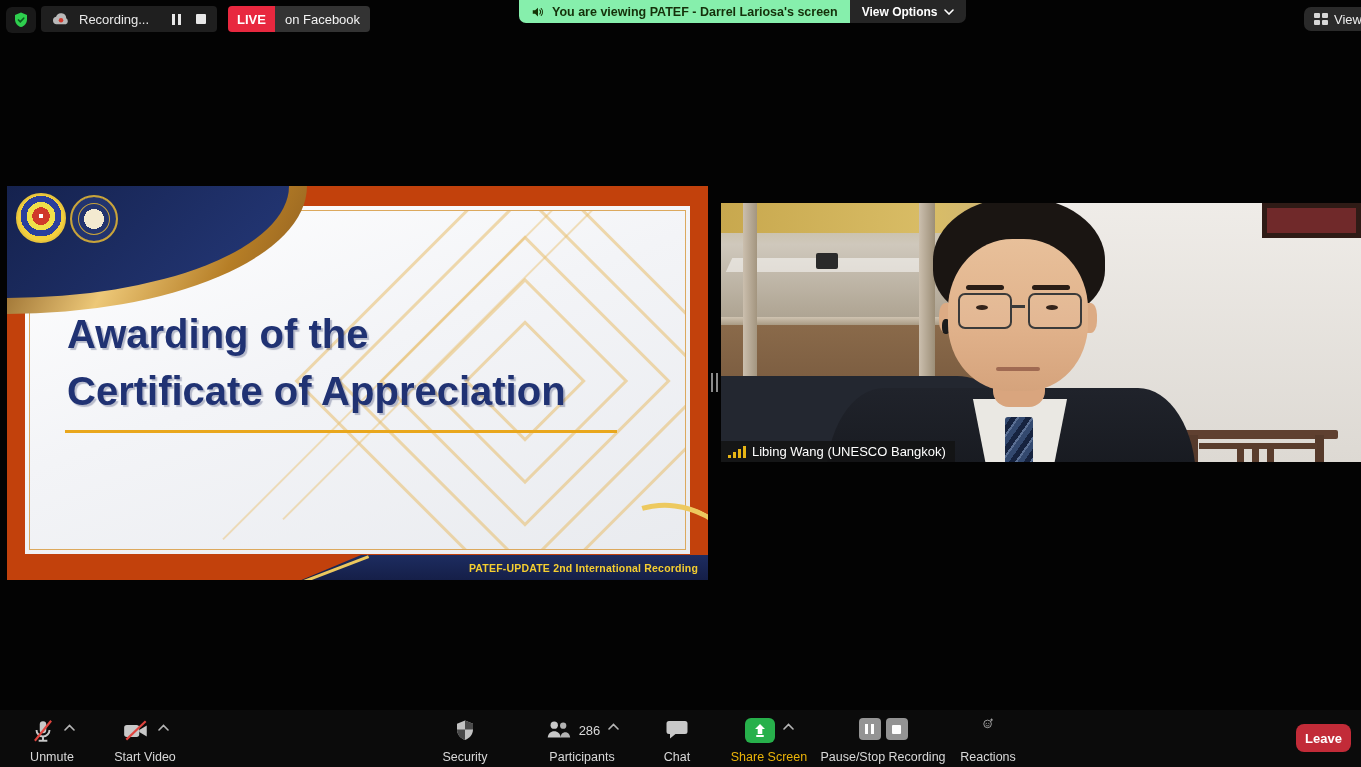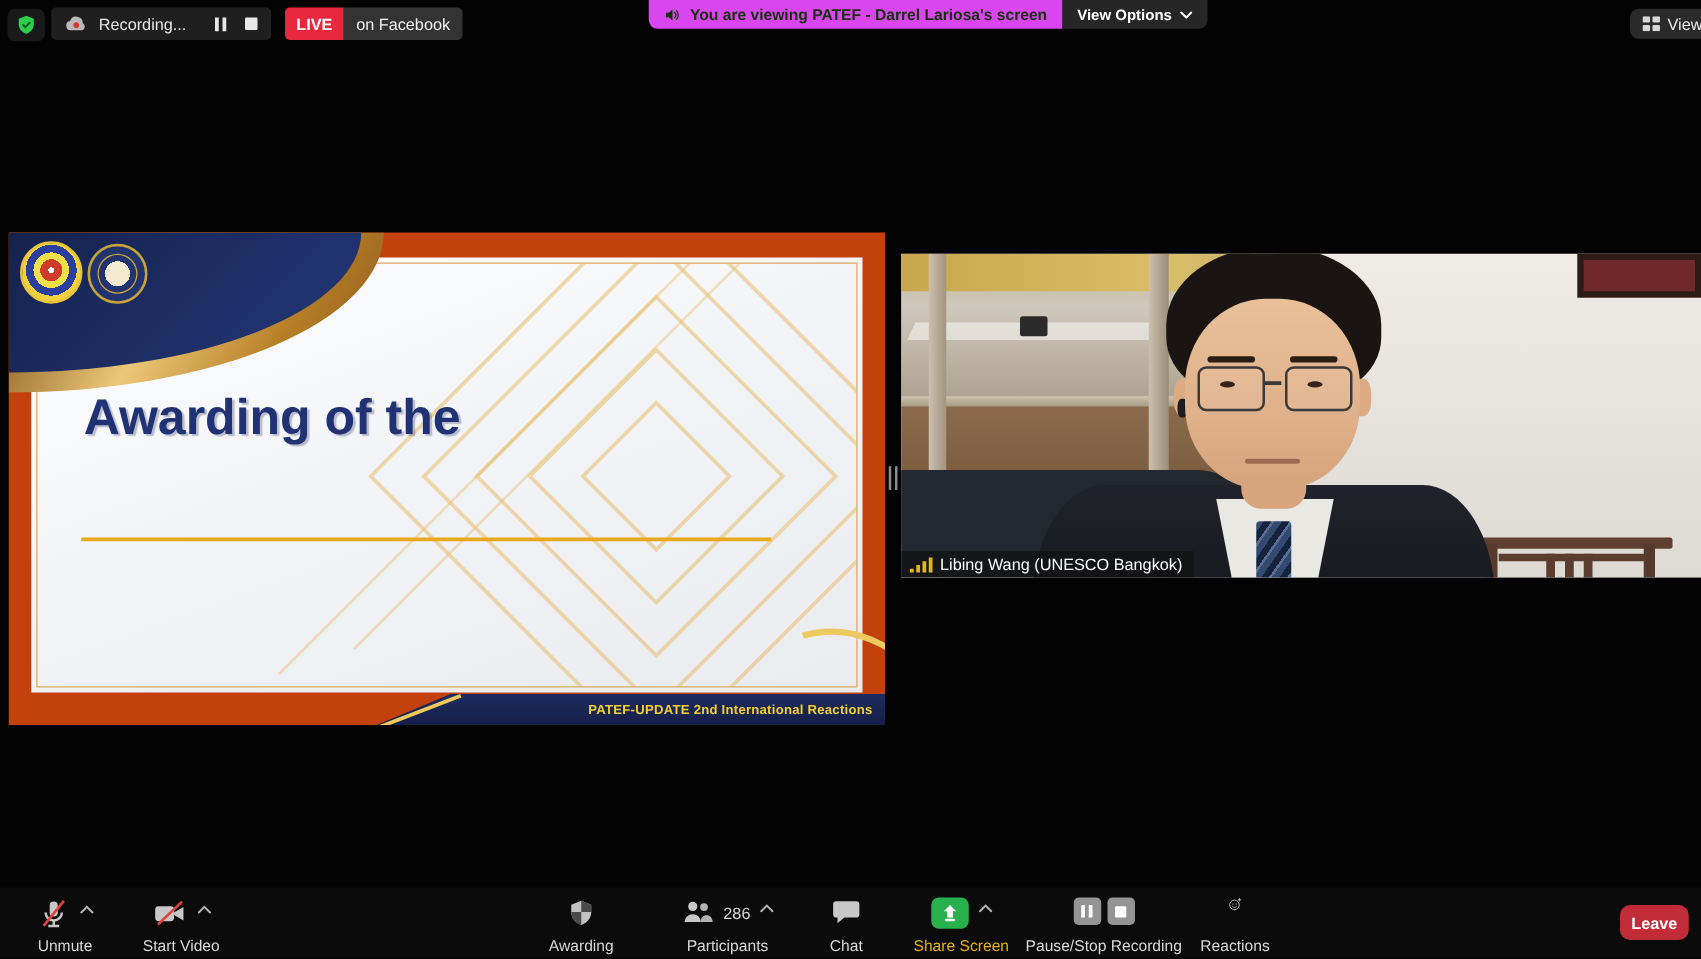--- a/index.html
+++ b/index.html
@@ -14,21 +14,21 @@
             display:flex;align-items:center;gap:9px;padding:0 11px;color:#e8e8e8;font-size:13px;}
   .rec-pause{display:flex;gap:3px;margin-left:14px;cursor:pointer;}
   .rec-pause i{display:block;width:3px;height:11px;background:#e8e8e8;}
   .rec-stop{width:10px;height:10px;background:#e8e8e8;border-radius:1px;cursor:pointer;margin-left:6px;}
   .live-wrap{left:228px;top:6px;height:26px;display:flex;}
   .live-badge{background:#e8283f;color:#fff;font-weight:bold;font-size:13px;display:flex;
               align-items:center;padding:0 9px;border-radius:4px 0 0 4px;}
   .live-platform{background:#333;color:#f2f2f2;font-size:13px;display:flex;align-items:center;
                  padding:0 10px;border-radius:0 4px 4px 0;}
   .banner{left:519px;top:0;height:23px;display:flex;}
-  .banner-green{background:#d946ef;color:#15300a;font-size:12.5px;font-weight:bold;display:flex;
+  .banner-green{background:#86efac;color:#15300a;font-size:12.5px;font-weight:bold;display:flex;
                 align-items:center;gap:7px;padding:0 12px;border-radius:0 0 0 7px;}
   .banner-dark{background:#262626;color:#fff;font-size:12px;font-weight:bold;display:flex;
                align-items:center;gap:6px;padding:0 12px;border-radius:0 0 7px 0;}
   .view-btn{left:1304px;top:7px;height:24px;background:#2a2a2a;border-radius:7px;color:#ededed;
             font-size:13px;display:flex;align-items:center;gap:6px;padding:0 10px;}
 
   
   .slide{left:7px;top:186px;width:701px;height:394px;background:#c2410c;overflow:hidden;}
   .panel{position:absolute;left:18px;top:20px;width:665px;height:348px;
          background:linear-gradient(160deg,#ffffff 0%,#f3f4f7 45%,#e9ebef 100%);}
@@ -194,31 +194,32 @@
         <div class="diamond abs" style="width:80px;height:80px;"></div>
         <div class="diamond abs" style="width:140px;height:140px;"></div>
         <div class="diamond abs" style="width:200px;height:200px;"></div>
         <div class="diamond abs" style="width:260px;height:260px;"></div>
         <div class="diamond abs" style="width:320px;height:320px;"></div>
         <div class="dline abs" style="left:560px;top:-40px;"></div>
         <div class="dline abs" style="left:620px;top:-60px;"></div>
       </div>
       <div class="abs slide-title">
         <div>Awarding of the</div>
+        <div>Certificate of Appreciation</div>
       </div>
       <div class="abs title-rule"></div>
     </div>
     <div class="abs corner-gold"></div>
     <div class="abs corner-navy">
       <div class="abs logo logo1"></div>
       <div class="abs logo logo2"></div>
     </div>
     <div class="abs corner-arc"></div>
     <div class="abs foot-band">
-      <span class="foot-text">PATEF-UPDATE 2nd International Reactions</span>
+      <span class="foot-text">PATEF-UPDATE 2nd International Recording</span>
     </div>
     <div class="abs foot-gold"></div>
   </div>
 
   <div class="abs divider">
       <i></i>
       <i></i>
     </div>
 
   <div class="abs video">
@@ -302,21 +303,21 @@
         </svg>
       </div>
       <span class="tb-label">Start Video</span>
     </div>
 
     <div class="tb-item" style="left:432px;width:66px;">
       <svg width="24" height="25" viewBox="0 0 24 24">
         <path d="M12 2l8 3.2v5.8c0 5-3.4 8.7-8 10.4C7.4 19.7 4 16 4 11V5.2z" fill="#c2c2c2"></path>
         <path d="M12 2l8 3.2v5.8h-8zM12 21.4C7.4 19.7 4 16 4 11h8z" fill="#4a4a4a"></path>
       </svg>
-      <span class="tb-label">Awarding</span>
+      <span class="tb-label">Security</span>
     </div>
 
     <div class="tb-item" style="left:536px;width:92px;justify-content:space-between;">
       <div class="icon-row">
         <svg width="26" height="24" viewBox="0 0 24 22">
           <circle cx="8.5" cy="6.5" r="3.4" fill="#c8c8c8"></circle>
           <path d="M2.5 18c.3-3.6 2.8-5.8 6-5.8s5.7 2.2 6 5.8z" fill="#c8c8c8"></path>
           <circle cx="16.8" cy="7" r="2.9" fill="#b2b2b2"></circle>
           <path d="M14.2 18c.2-3 2-5 4.6-5 2.4 0 4.2 2 4.4 5z" fill="#b2b2b2"></path>
         </svg>

